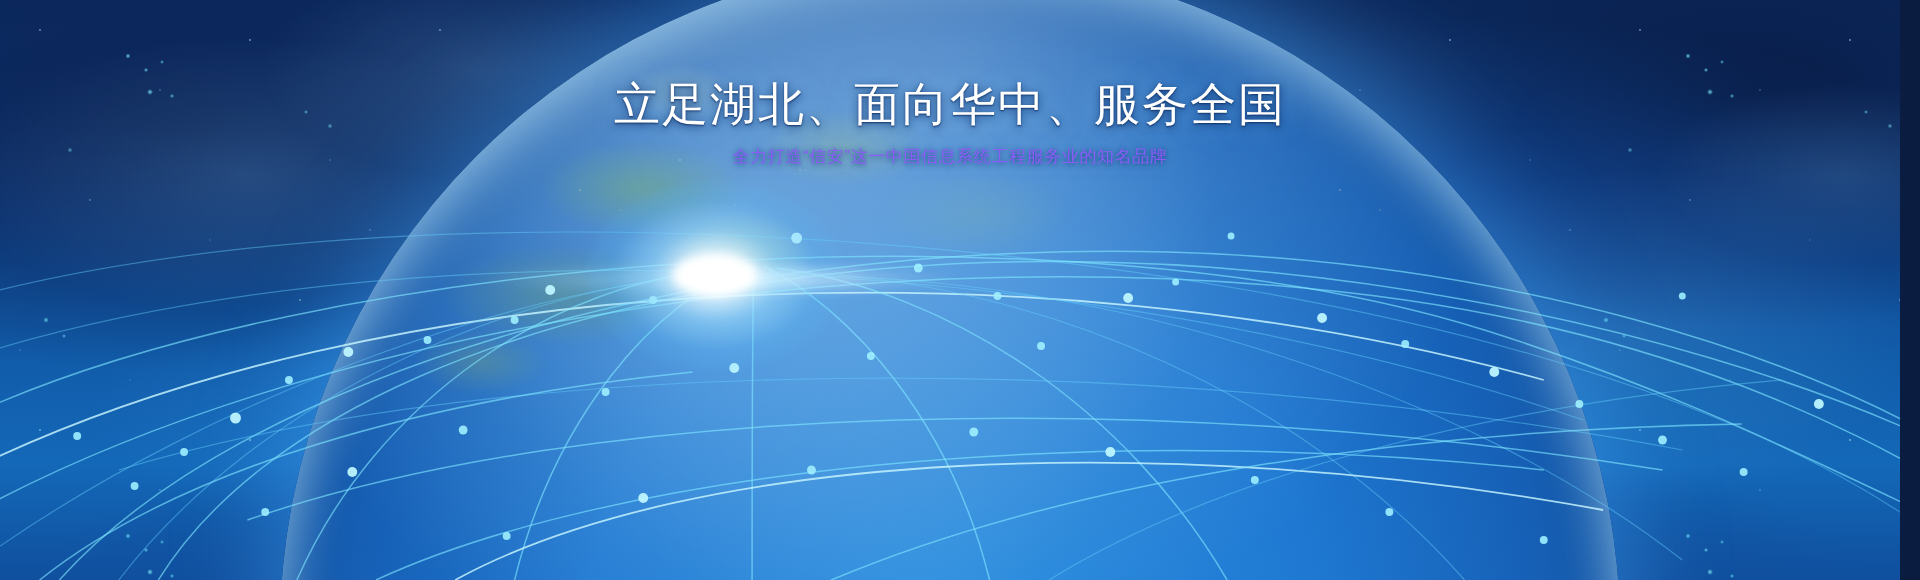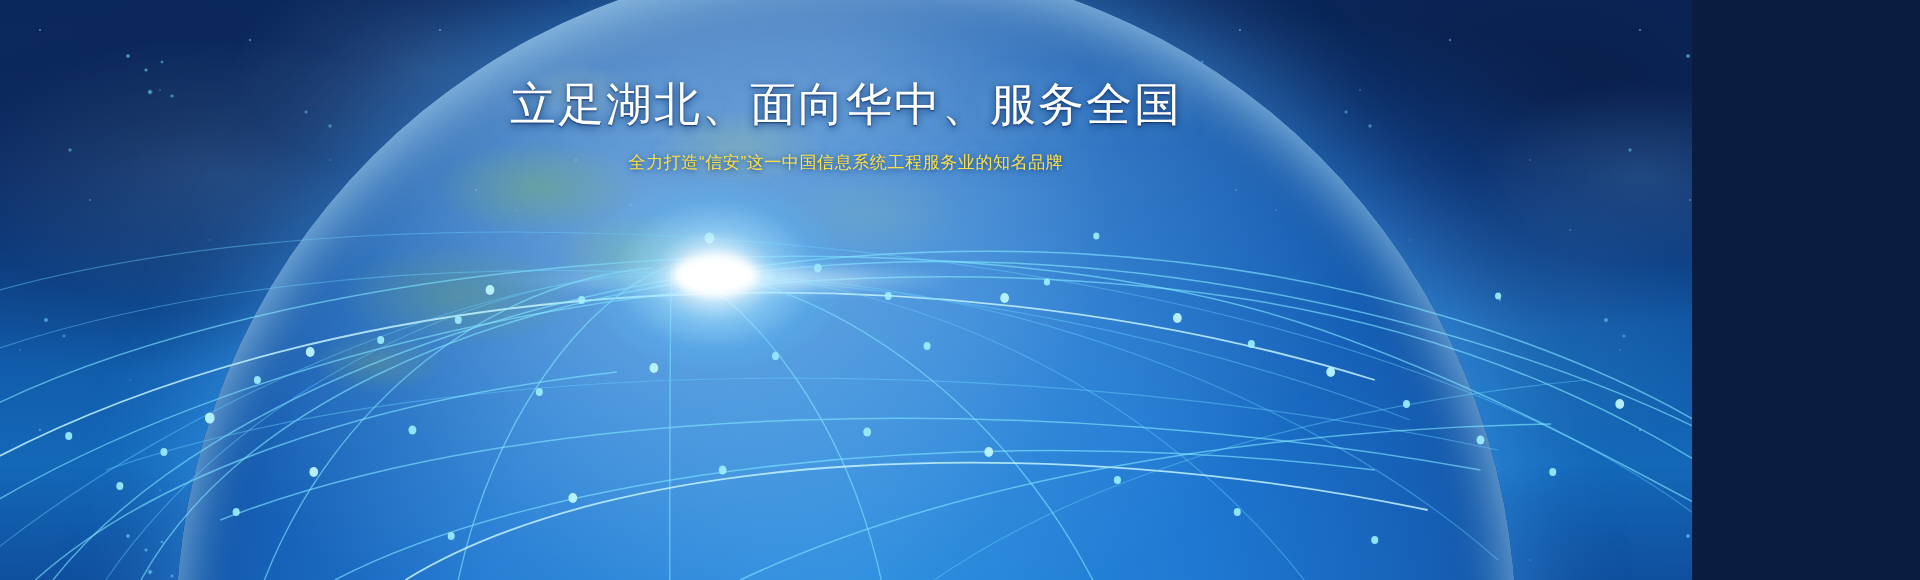--- a/index.html
+++ b/index.html
@@ -1,17 +1,17 @@
 <!DOCTYPE html>
 <html><head>
 <meta charset="utf-8">
 <style>
   html,body{margin:0;padding:0;background:#0a1c3f;}
   #banner{
-    position:relative;width:1692px;height:580px;overflow:hidden;
+    position:relative;width:1900px;height:580px;overflow:hidden;
     font-family:"Liberation Sans","DejaVu Sans",sans-serif;
     background:#0b2456;
   }
   .layer{position:absolute;inset:0;}
 
   
   #nebula-base{
     background:
       radial-gradient(ellipse 70% 58% at 50% 108%, #2b93e8 0%, #1b6fc9 22%, #12509e 44%, rgba(13,49,110,0) 72%),
       radial-gradient(ellipse 46% 40% at 37% 72%,  rgba(60,150,230,.55) 0%, rgba(30,90,180,0) 70%),
@@ -141,22 +141,22 @@
   #copy{
     position:absolute;left:0;right:0;top:78px;text-align:center;z-index:40;
     pointer-events:none;
   }
   #headline{
     color:#ffffff;font-size:46px;line-height:1.16;font-weight:400;
     letter-spacing:2px;margin:0;
     text-shadow:0 2px 10px rgba(6,40,100,.85), 0 0 26px rgba(130,200,255,.55), 0 1px 2px rgba(0,30,80,.9);
   }
   #subline{
-    color:#fde047;font-size:17px;line-height:1.4;font-weight:400;
-    letter-spacing:.6px;margin:20px 0 0;
+    color:#8b5cf6;font-size:17px;line-height:1.4;font-weight:400;
+    letter-spacing:.6px;margin:14px 0 0;
     text-shadow:0 1px 6px rgba(6,40,100,.9), 0 0 16px rgba(120,195,255,.5);
   }
 </style>
 </head>
 <body>
 
 <div id="banner">
 
   <div class="layer" id="nebula-base"></div>
   <div class="layer" id="nebula-wisps"></div>

